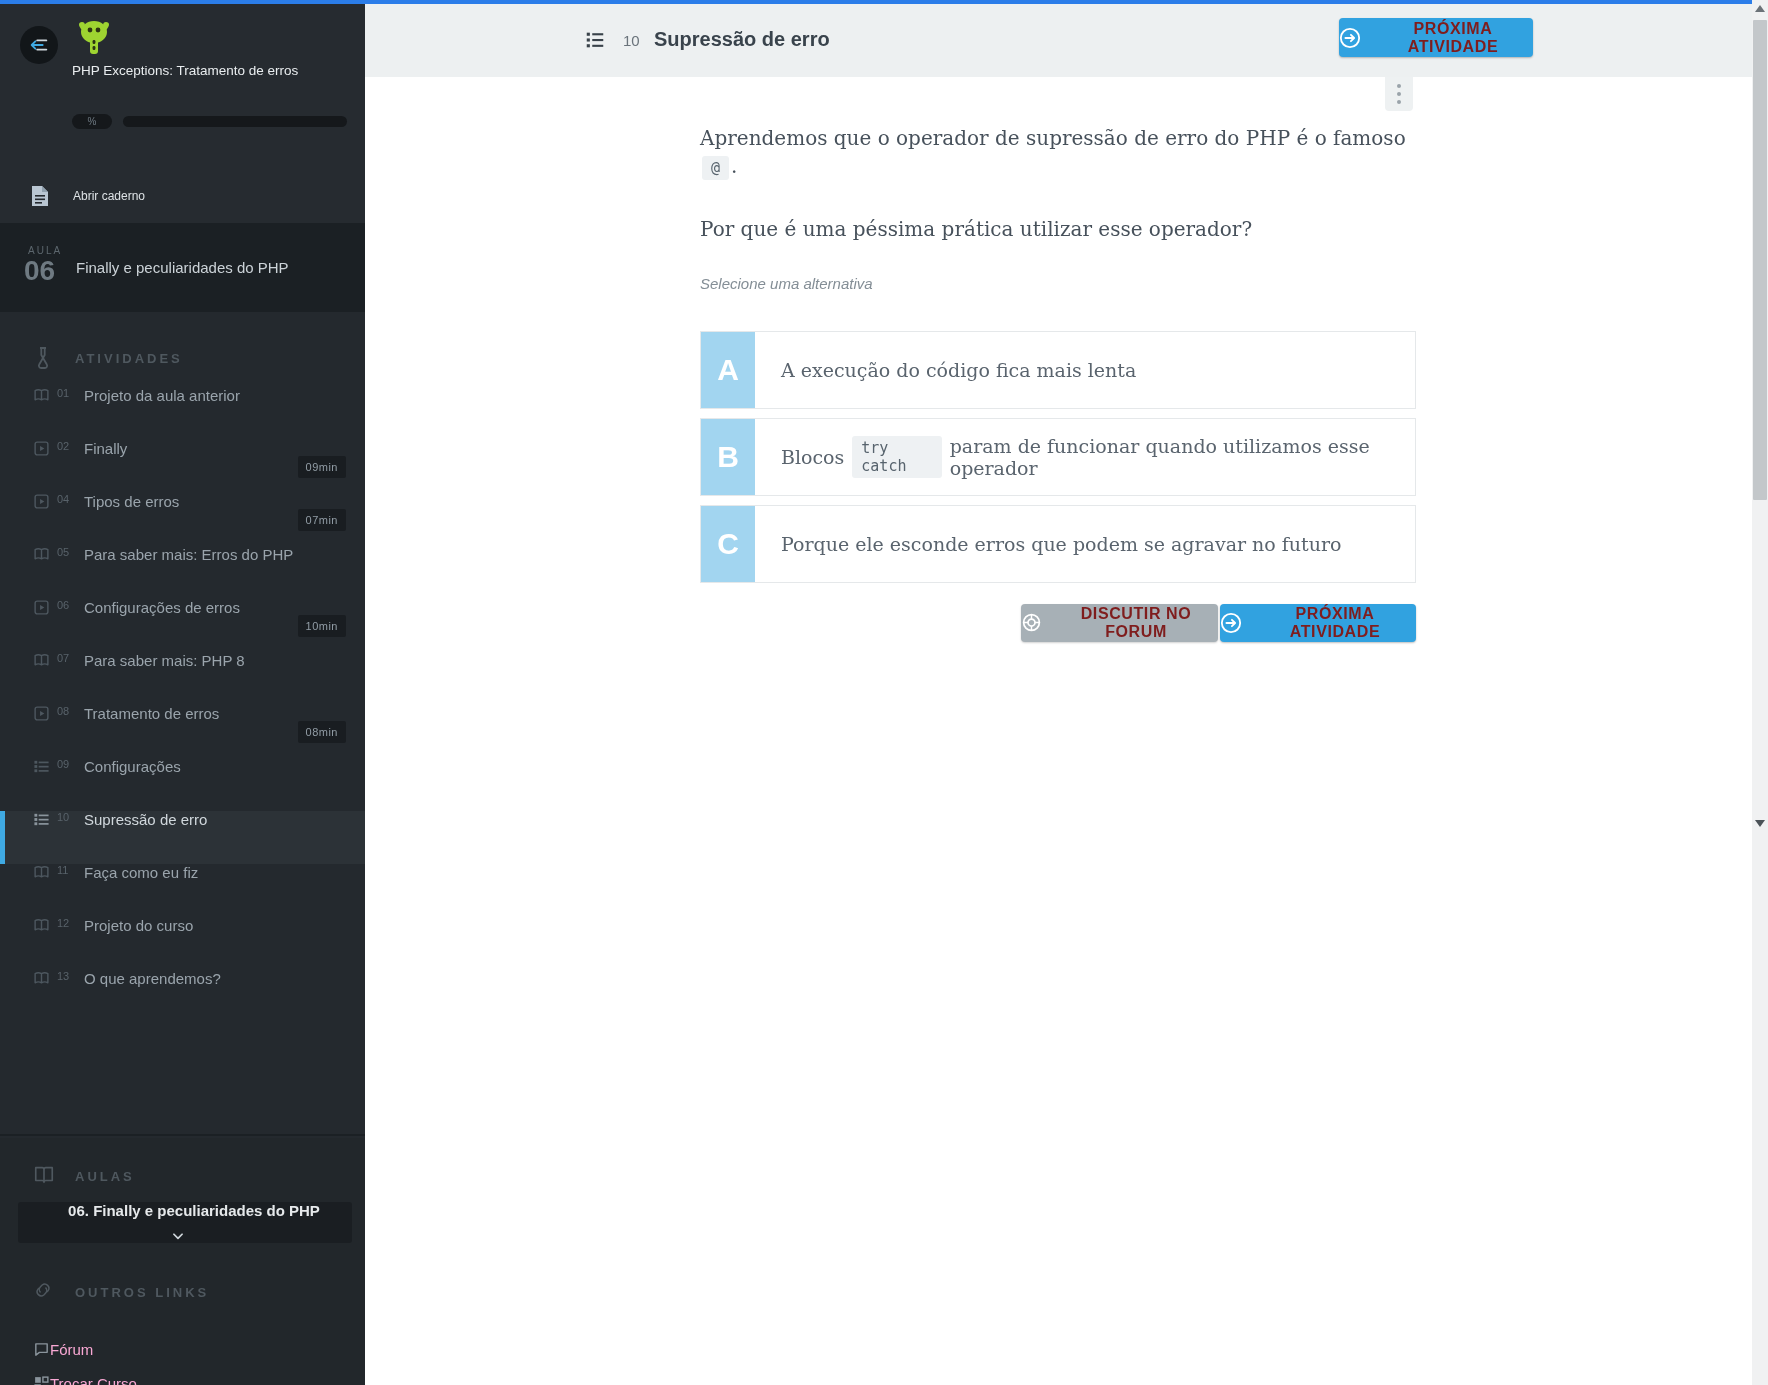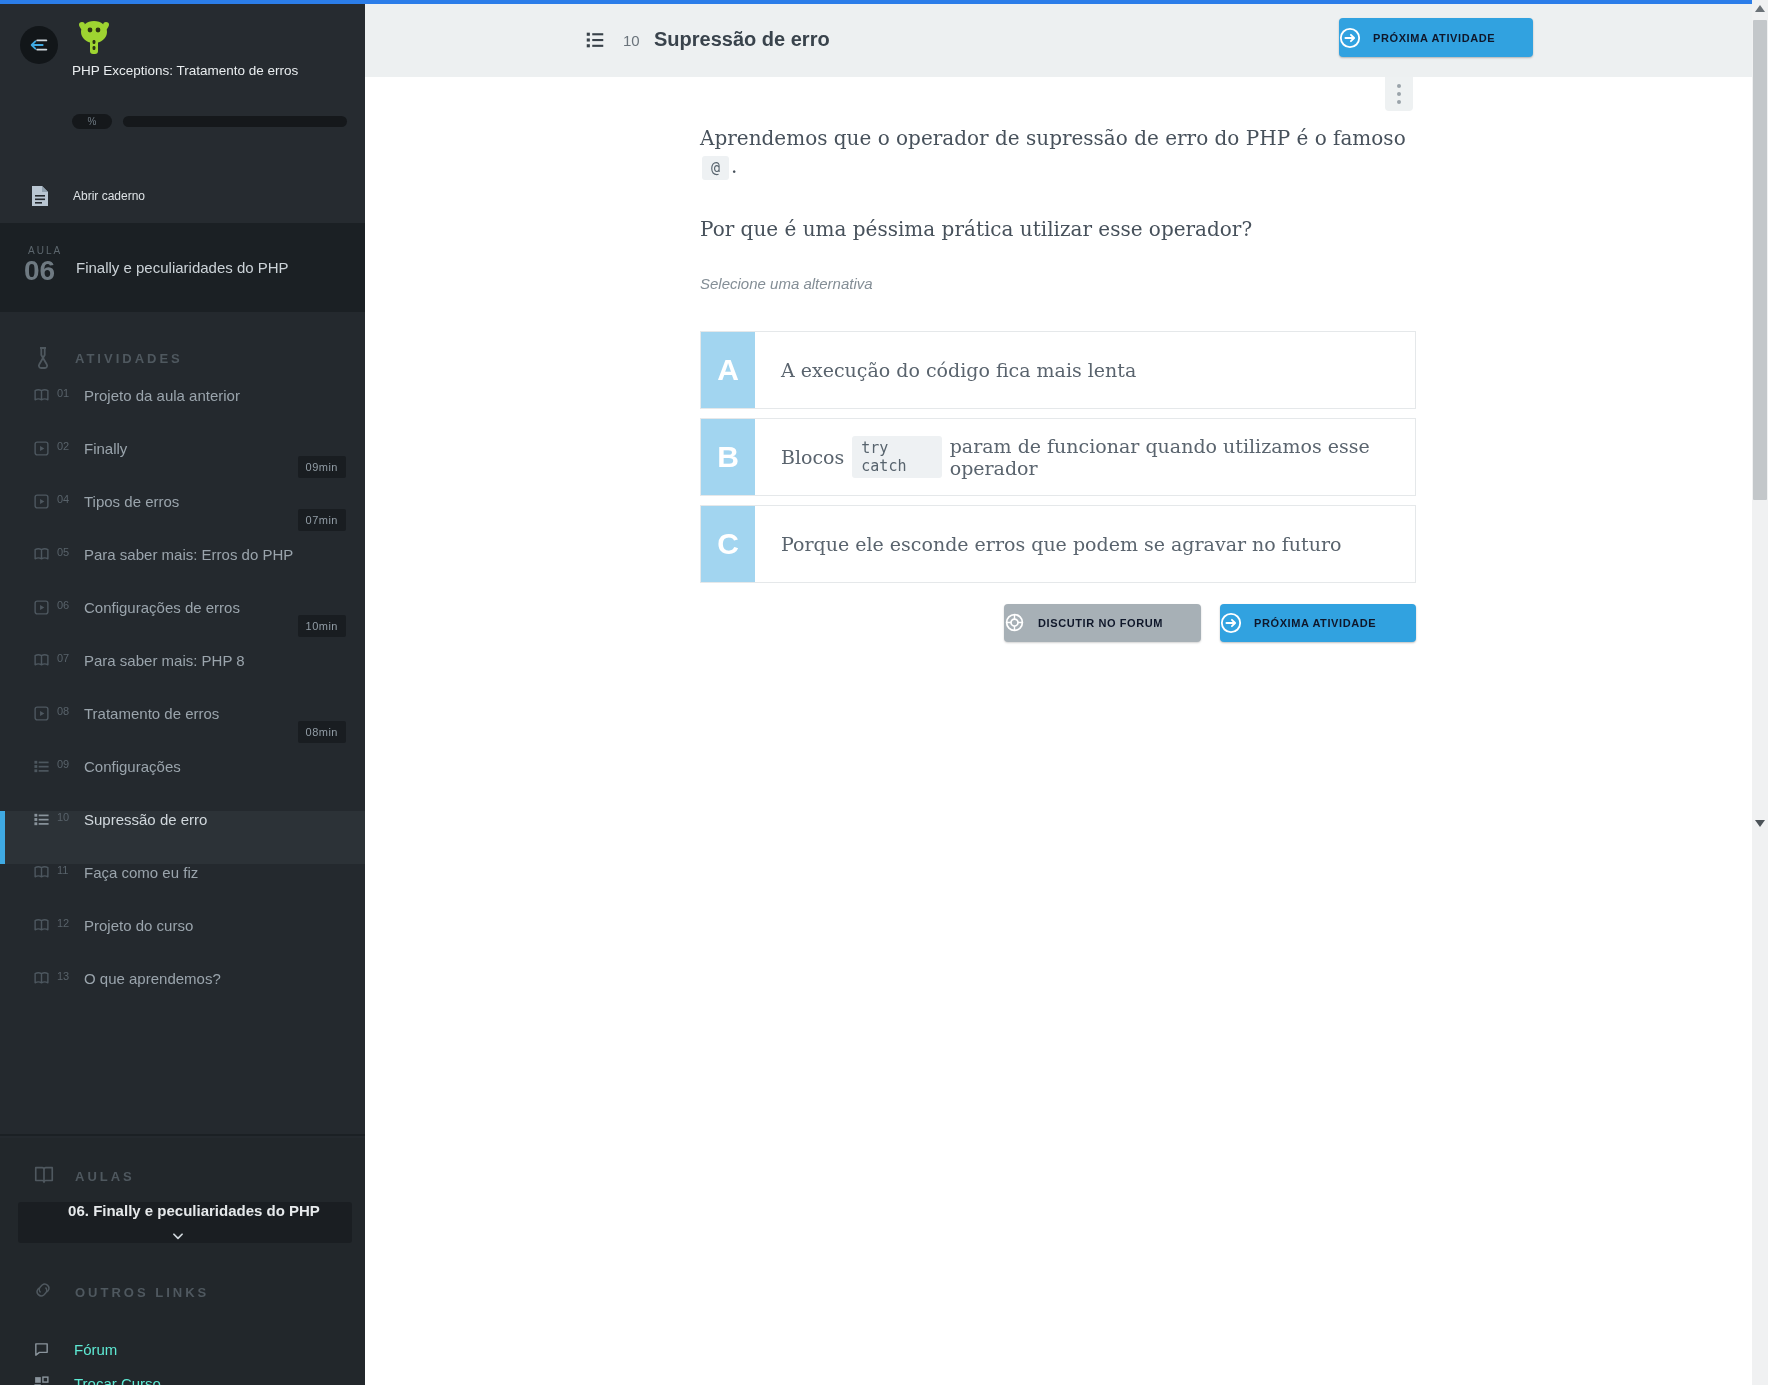--- a/index.html
+++ b/index.html
@@ -58,30 +58,30 @@
   .aulas-dropdown { position: absolute; left: 18px; right: 18px; top: 64px; height: 41px; background: #1a1e22;
     border-radius: 3px; display: flex; align-items: center; cursor: pointer; flex-direction: column; }
   .aulas-dropdown .dd-label { margin-left: 18px; font-size: 15px; font-weight: bold; color: #e6e9eb; flex: 1; }
   .aulas-dropdown .dd-chevron { margin-right: 14px; width: 14px; height: 14px; }
 
   .links { position: absolute; top: 1274px; left: 0; right: 0; bottom: 0; background: #22272b; }
   .links .section-header { margin-top: 0; height: 28px; }
   .link-row { display: flex; align-items: center; height: 34px; cursor: pointer; }
   .link-row.first { margin-top: 26px; }
   .link-icon-box { margin-left: 33px; width: 17px; height: 17px; flex: 0 0 17px; }
-  .link-label { margin-left: 24px; font-size: 15px; color: #5eead4; }
+  .link-label { font-size: 15px; color: #f9a8d4; }
 
   
   .main { position: absolute; left: 365px; top: 4px; right: 16px; bottom: 0; background: #fff; }
   .content-header { position: absolute; top: 0; left: 0; right: 0; height: 73px; background: #edf0f1; }
   .h-list-icon { position: absolute; left: 219px; top: 24px; width: 22px; height: 24px; }
   .h-num { position: absolute; left: 258px; top: 28px; font-size: 15px; color: #6a737b; }
   .h-title { position: absolute; left: 289px; top: 24px; font-size: 20px; font-weight: bold; color: #39434c; }
   .btn { display: flex; align-items: center; justify-content: flex-start; border: none; border-radius: 4px;
-    color: #0f172a; font-family: "Liberation Sans", sans-serif; font-weight: bold; font-size: 11px;
+    color: #7f1d1d; font-family: "Liberation Sans", sans-serif; font-weight: bold; font-size: 16px;
     letter-spacing: .6px; cursor: pointer; }
   .btn .btn-icon { width: 22px; height: 22px; margin-right: 12px; }
   .btn.blue { background: #31a2e0; box-shadow: 0 1px 2px rgba(0,0,0,.25); }
   .btn.gray { background: #a7b0b6; box-shadow: 0 1px 2px rgba(0,0,0,.18); }
   .btn-header-next { position: absolute; left: 974px; top: 14px; width: 194px; height: 39px; }
 
   .kebab { position: absolute; left: 1020px; top: 73px; width: 28px; height: 34px; background: #eef1f2;
     border: none; border-radius: 0 0 4px 4px; cursor: pointer; display: flex; flex-direction: column;
     align-items: center; justify-content: center; gap: 4px; }
   .kebab i { width: 4px; height: 4px; border-radius: 50%; background: #9aa3aa; }
@@ -96,21 +96,21 @@
 
   .alts { margin-top: 39px; display: flex; flex-direction: column; gap: 9px; }
   .alt { display: flex; align-items: stretch; min-height: 78px; border: 1px solid #e5e8ea; background: #fff;
     cursor: pointer; }
   .alt-letter { flex: 0 0 54px; background: #a2d5f0; color: #fff; font-size: 30px; font-weight: bold;
     display: flex; align-items: center; justify-content: center; }
   .alt-text { flex: 1; display: flex; align-items: center; padding-left: 26px; padding-right: 14px;
     font-family: "DejaVu Serif", "Liberation Serif", serif; font-size: 19px; color: #5a646e; }
   .alt-text .code-chip { margin: 0 8px; }
 
-  .q-actions { margin-top: 21px; display: flex; justify-content: flex-end; gap: 19px; }
+  .q-actions { margin-top: 21px; display: flex; justify-content: flex-end; gap: 2px; }
   .q-actions .btn { height: 38px; }
   .btn-forum { width: 197px; }
   .btn-next { width: 196px; }
 
   
   .scrollbar { position: absolute; top: 0; right: 0; width: 16px; height: 1385px; background: #f0f1f2; }
   .sb-up { position: absolute; top: 5px; left: 3px; width: 0; height: 0;
     border-left: 5px solid transparent; border-right: 5px solid transparent; border-bottom: 7px solid #6b7278; }
   .sb-thumb { position: absolute; top: 20px; left: 1px; width: 14px; height: 480px; background: #c3c7ca;
     border-radius: 1px; }

